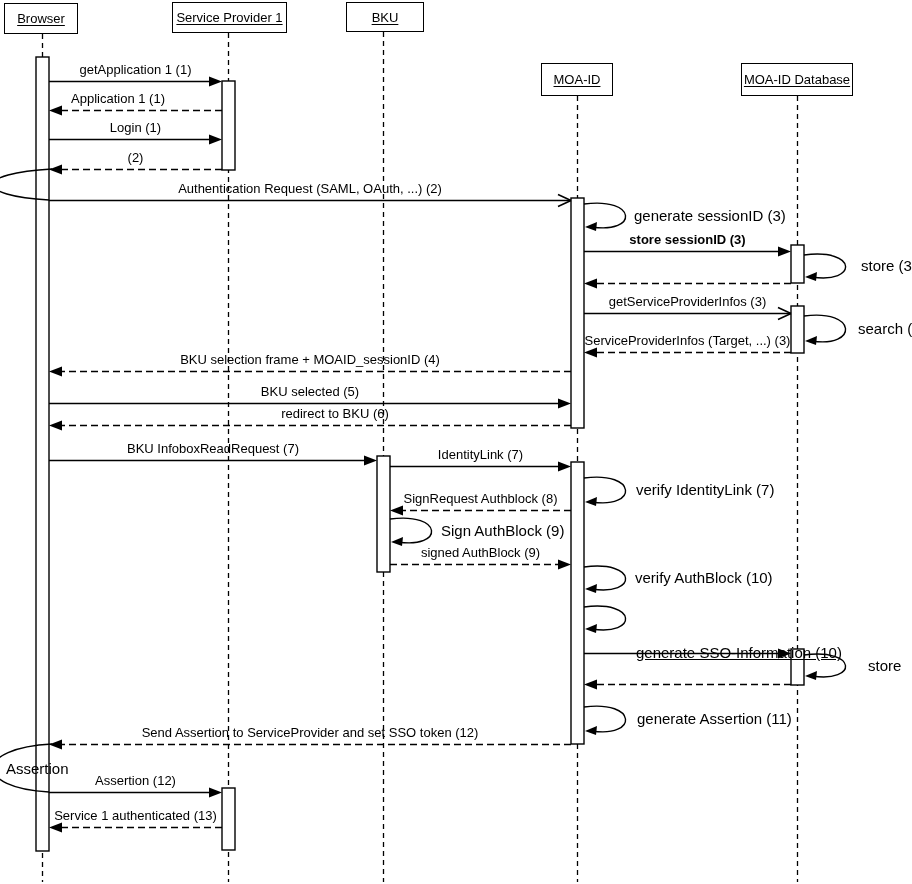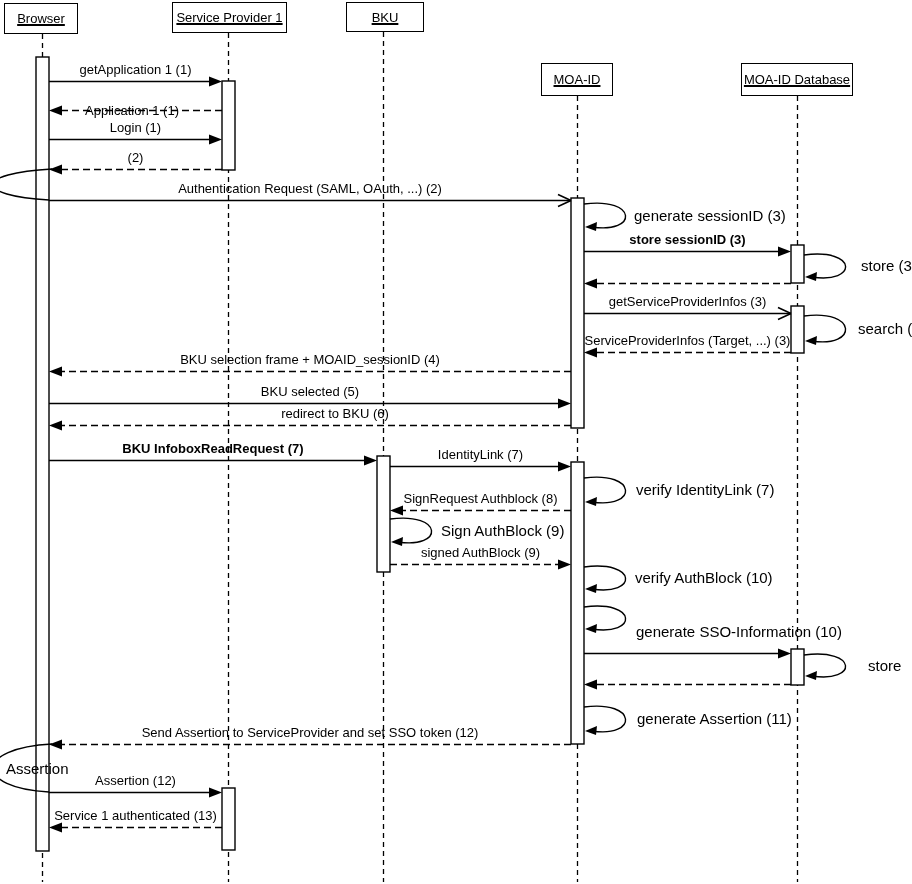--- a/index.html
+++ b/index.html
@@ -1,19 +1,19 @@
 <!DOCTYPE html>
 <html><head>
 <meta charset="utf-8">
 <style>
   html,body{margin:0;padding:0;background:#ffffff;}
   .canvas{position:relative;background:#ffffff;font-family:"Liberation Sans",sans-serif;color:#000;overflow:hidden;}
   #diagram-svg{position:absolute;left:0;top:0;}
   #label-layer{position:absolute;left:0;top:0;width:100%;height:100%;pointer-events:none;}
-  .actor-box{position:absolute;border:1.5px solid #000;background:#fff;display:flex;align-items:center;justify-content:center;font-size:13px;box-sizing:border-box;text-decoration:underline;}
+  .actor-box{position:absolute;border:1.5px solid #000;background:#fff;display:flex;align-items:center;justify-content:center;font-size:13px;box-sizing:border-box;}
   .actor-box span{text-decoration:underline;text-underline-offset:2px;}
   .msg-label{position:absolute;text-align:center;font-size:13px;white-space:nowrap;line-height:16px;}
   .loop-label{position:absolute;font-size:15px;white-space:nowrap;line-height:16px;}
 </style>
 </head>
 <body>
 
 <div class="canvas" id="canvas" style="width: 912px; height: 884px;">
   <svg id="diagram-svg" xmlns="http://www.w3.org/2000/svg" width="912" height="884" viewBox="0 0 912 884">
       <line x1="42.5" y1="34" x2="42.5" y2="882" stroke="#000000" stroke-width="1.3" stroke-dasharray="5 4"></line>
@@ -106,40 +106,40 @@
         <span>BKU</span>
       </div>
       <div class="actor-box" style="left: 541px; top: 63px; width: 72px; height: 33px;">
         <span>MOA-ID</span>
       </div>
       <div class="actor-box" style="left: 741px; top: 63px; width: 112px; height: 33px;">
         <span>MOA-ID Database</span>
       </div>
       <div class="loop-label" style="left: 6px; top: 761px;">Assertion</div>
       <div class="msg-label" style="left: 49px; top: 62px; width: 173px;">getApplication 1 (1)</div>
-      <div class="msg-label" style="left: 50px; top: 91px; width: 164px; margin-top: 12px;">Application 1 (1)</div>
+      <div class="msg-label" style="left: 36px; top: 91px; width: 164px;">Application 1 (1)</div>
       <div class="msg-label" style="left: 49px; top: 120px; width: 173px;">Login (1)</div>
       <div class="msg-label" style="left: 49px; top: 150px; width: 173px;">(2)</div>
       <div class="msg-label" style="left: 49px; top: 181px; width: 522px;">Authentication Request (SAML, OAuth, ...)  (2)</div>
       <div class="msg-label" style="left: 584px; top: 232px; width: 207px; font-weight: bold;">store sessionID (3)</div>
       <div class="msg-label" style="left: 584px; top: 294px; width: 207px;">getServiceProviderInfos (3)</div>
       <div class="msg-label" style="left: 584px; top: 333px; width: 207px;">ServiceProviderInfos (Target, ...) (3)</div>
       <div class="msg-label" style="left: 49px; top: 352px; width: 522px;">BKU selection frame + MOAID_sessionID (4)</div>
       <div class="msg-label" style="left: 49px; top: 384px; width: 522px;">BKU selected (5)</div>
       <div class="msg-label" style="left: 49px; top: 406px; width: 522px; padding-left: 25px;">redirect to BKU (6)</div>
-      <div class="msg-label" style="left: 49px; top: 441px; width: 328px; font-weight: bold;">BKU InfoboxReadRequest (7)</div>
+      <div class="msg-label" style="left: 49px; top: 441px; width: 328px;">BKU InfoboxReadRequest (7)</div>
       <div class="msg-label" style="left: 390px; top: 447px; width: 181px;">IdentityLink (7)</div>
       <div class="msg-label" style="left: 390px; top: 491px; width: 181px;">SignRequest Authblock (8)</div>
       <div class="msg-label" style="left: 390px; top: 545px; width: 181px;">signed AuthBlock (9)</div>
       <div class="msg-label" style="left: 49px; top: 725px; width: 522px;">Send Assertion to ServiceProvider and set SSO token (12)</div>
       <div class="msg-label" style="left: 49px; top: 773px; width: 173px;">Assertion (12)</div>
       <div class="msg-label" style="left: 49px; top: 808px; width: 173px;">Service 1 authenticated (13)</div>
       <div class="loop-label" style="left: 634px; top: 207.5px;">generate sessionID  (3)</div>
       <div class="loop-label" style="left: 861px; top: 258px;">store (3)</div>
       <div class="loop-label" style="left: 858px; top: 320.5px;">search (3)</div>
       <div class="loop-label" style="left: 636px; top: 482px;">verify IdentityLink (7)</div>
       <div class="loop-label" style="left: 441px; top: 522.5px;">Sign AuthBlock (9)</div>
       <div class="loop-label" style="left: 635px; top: 570px;">verify AuthBlock (10)</div>
-      <div class="loop-label" style="left: 636px; top: 624px;">generate SSO-Information (10)</div>
+      <div class="loop-label" style="left: 636px; top: 645px; text-decoration: underline;">generate SSO-Information (10)</div>
       <div class="loop-label" style="left: 868px; top: 657.5px;">store</div>
       <div class="loop-label" style="left: 637px; top: 711px;">generate Assertion (11)</div>
     </div>
 </div>
 
 </body></html>

